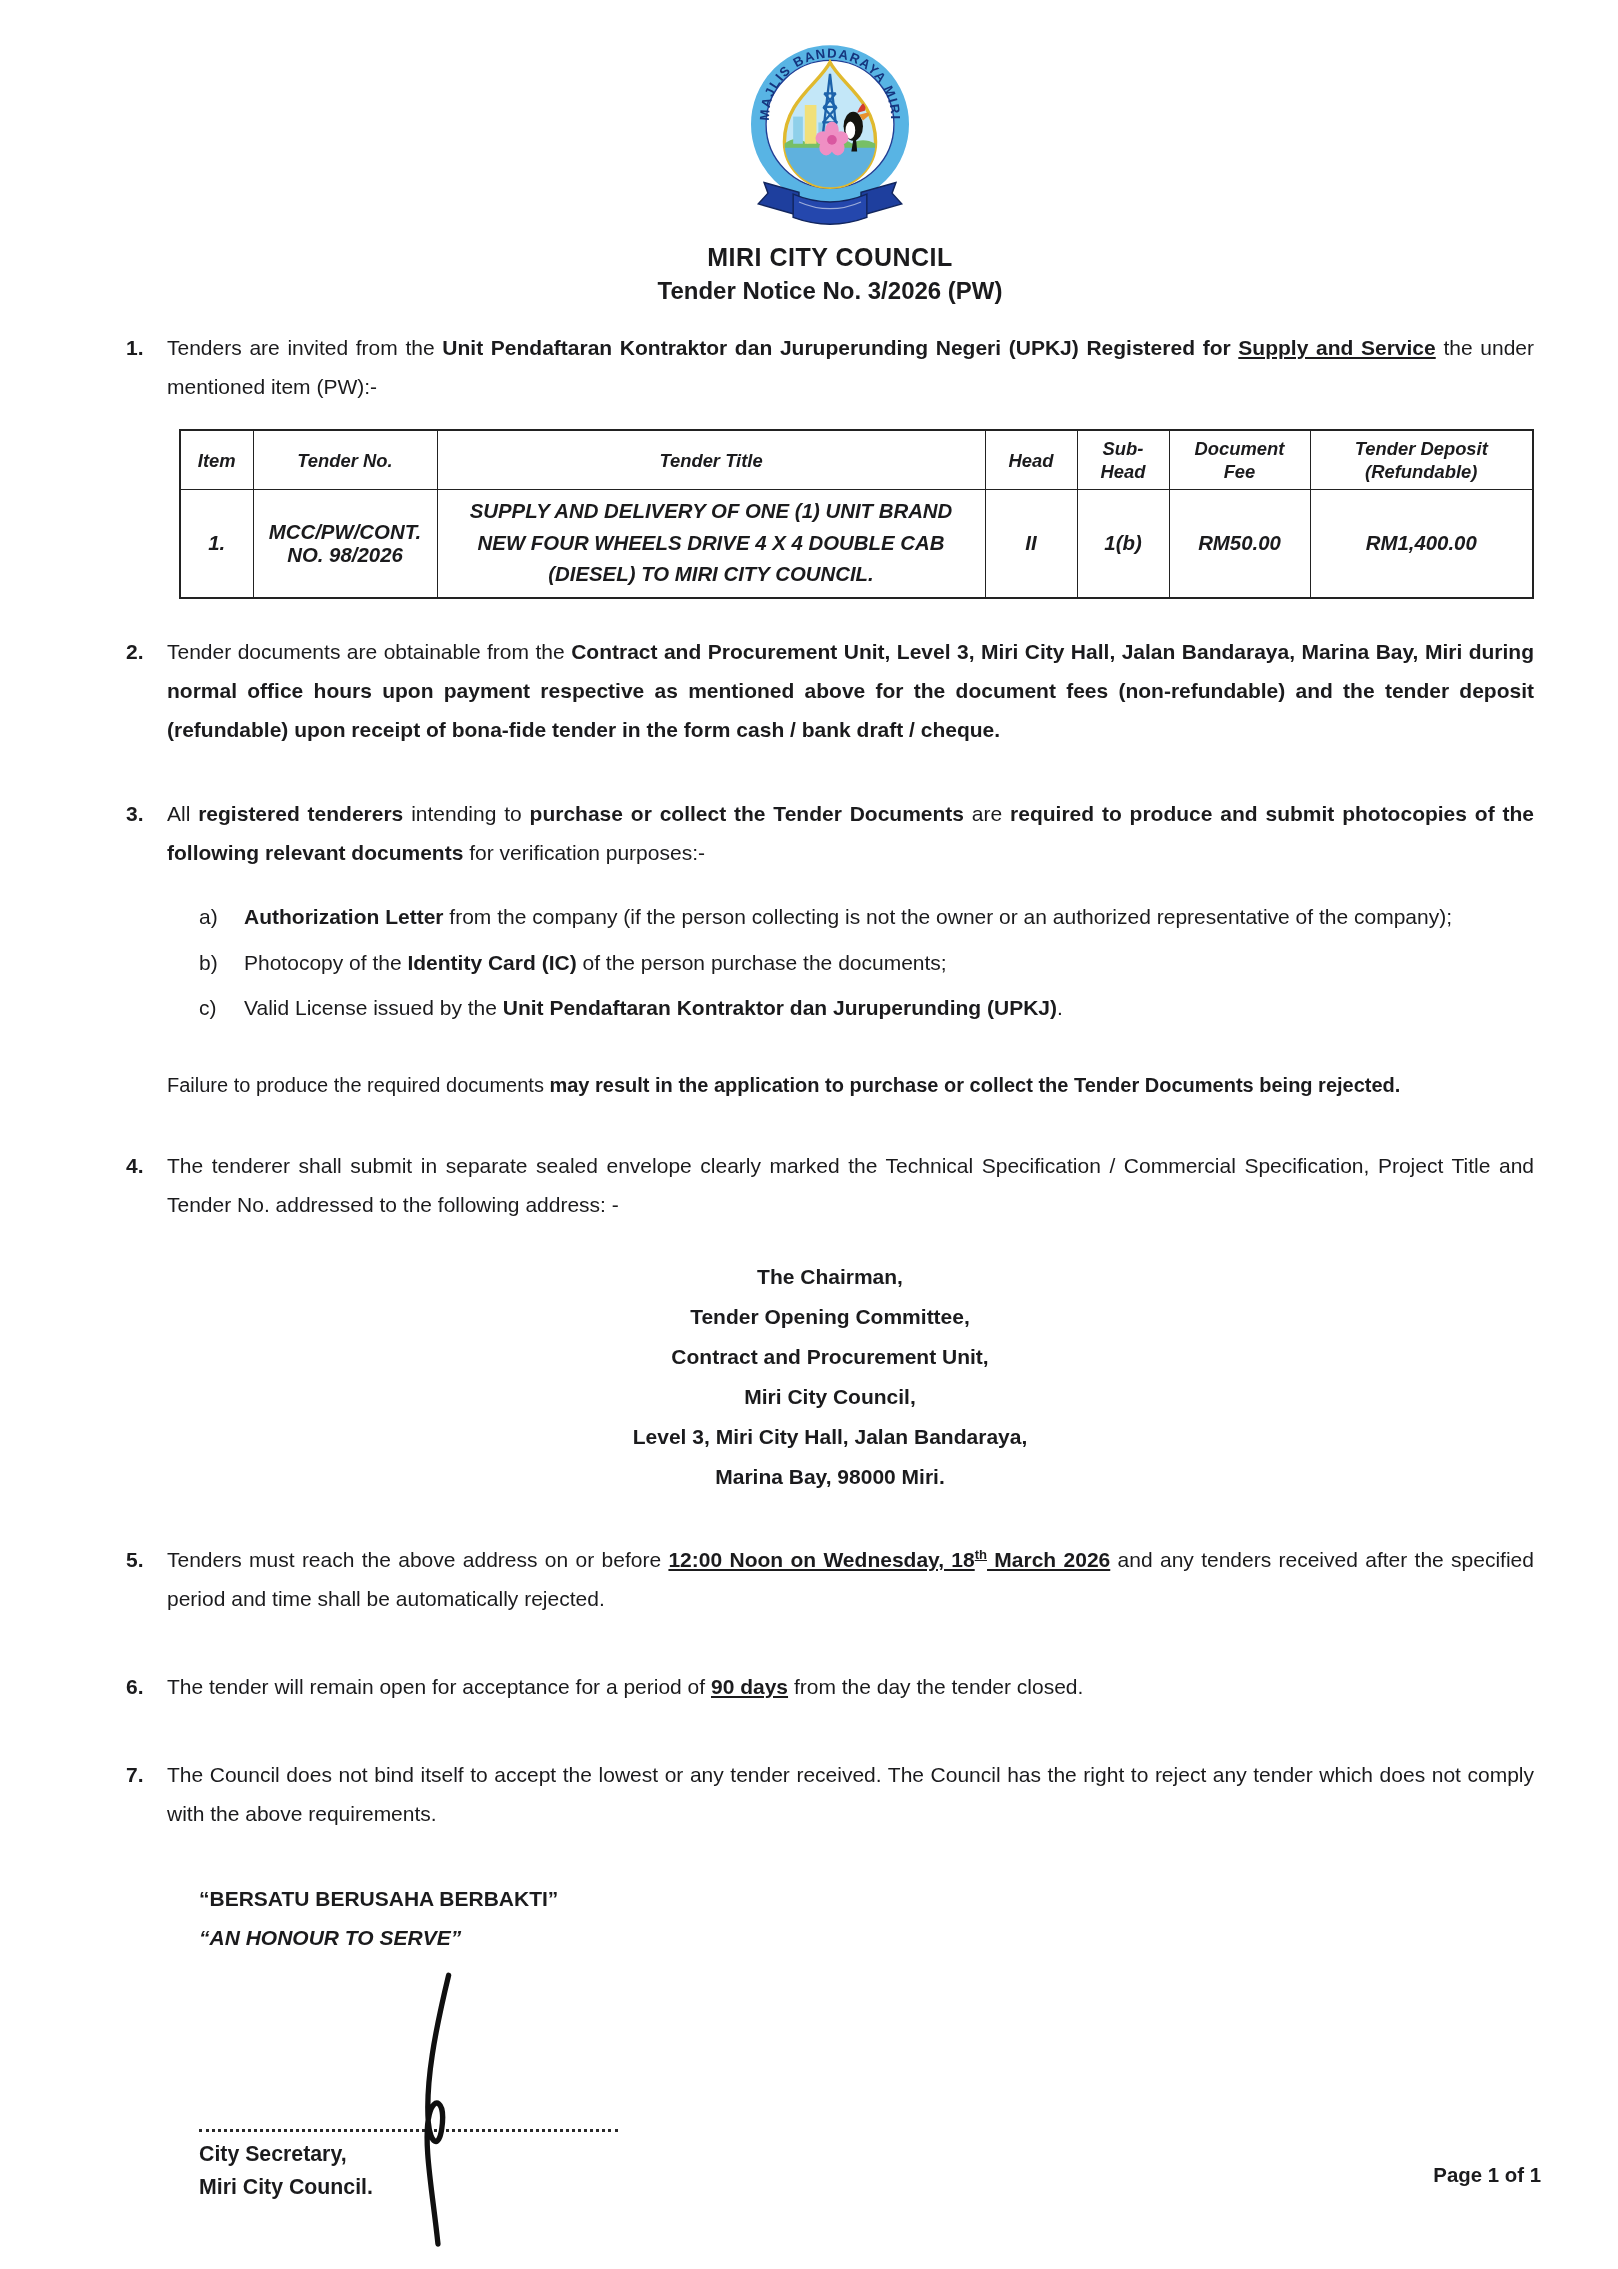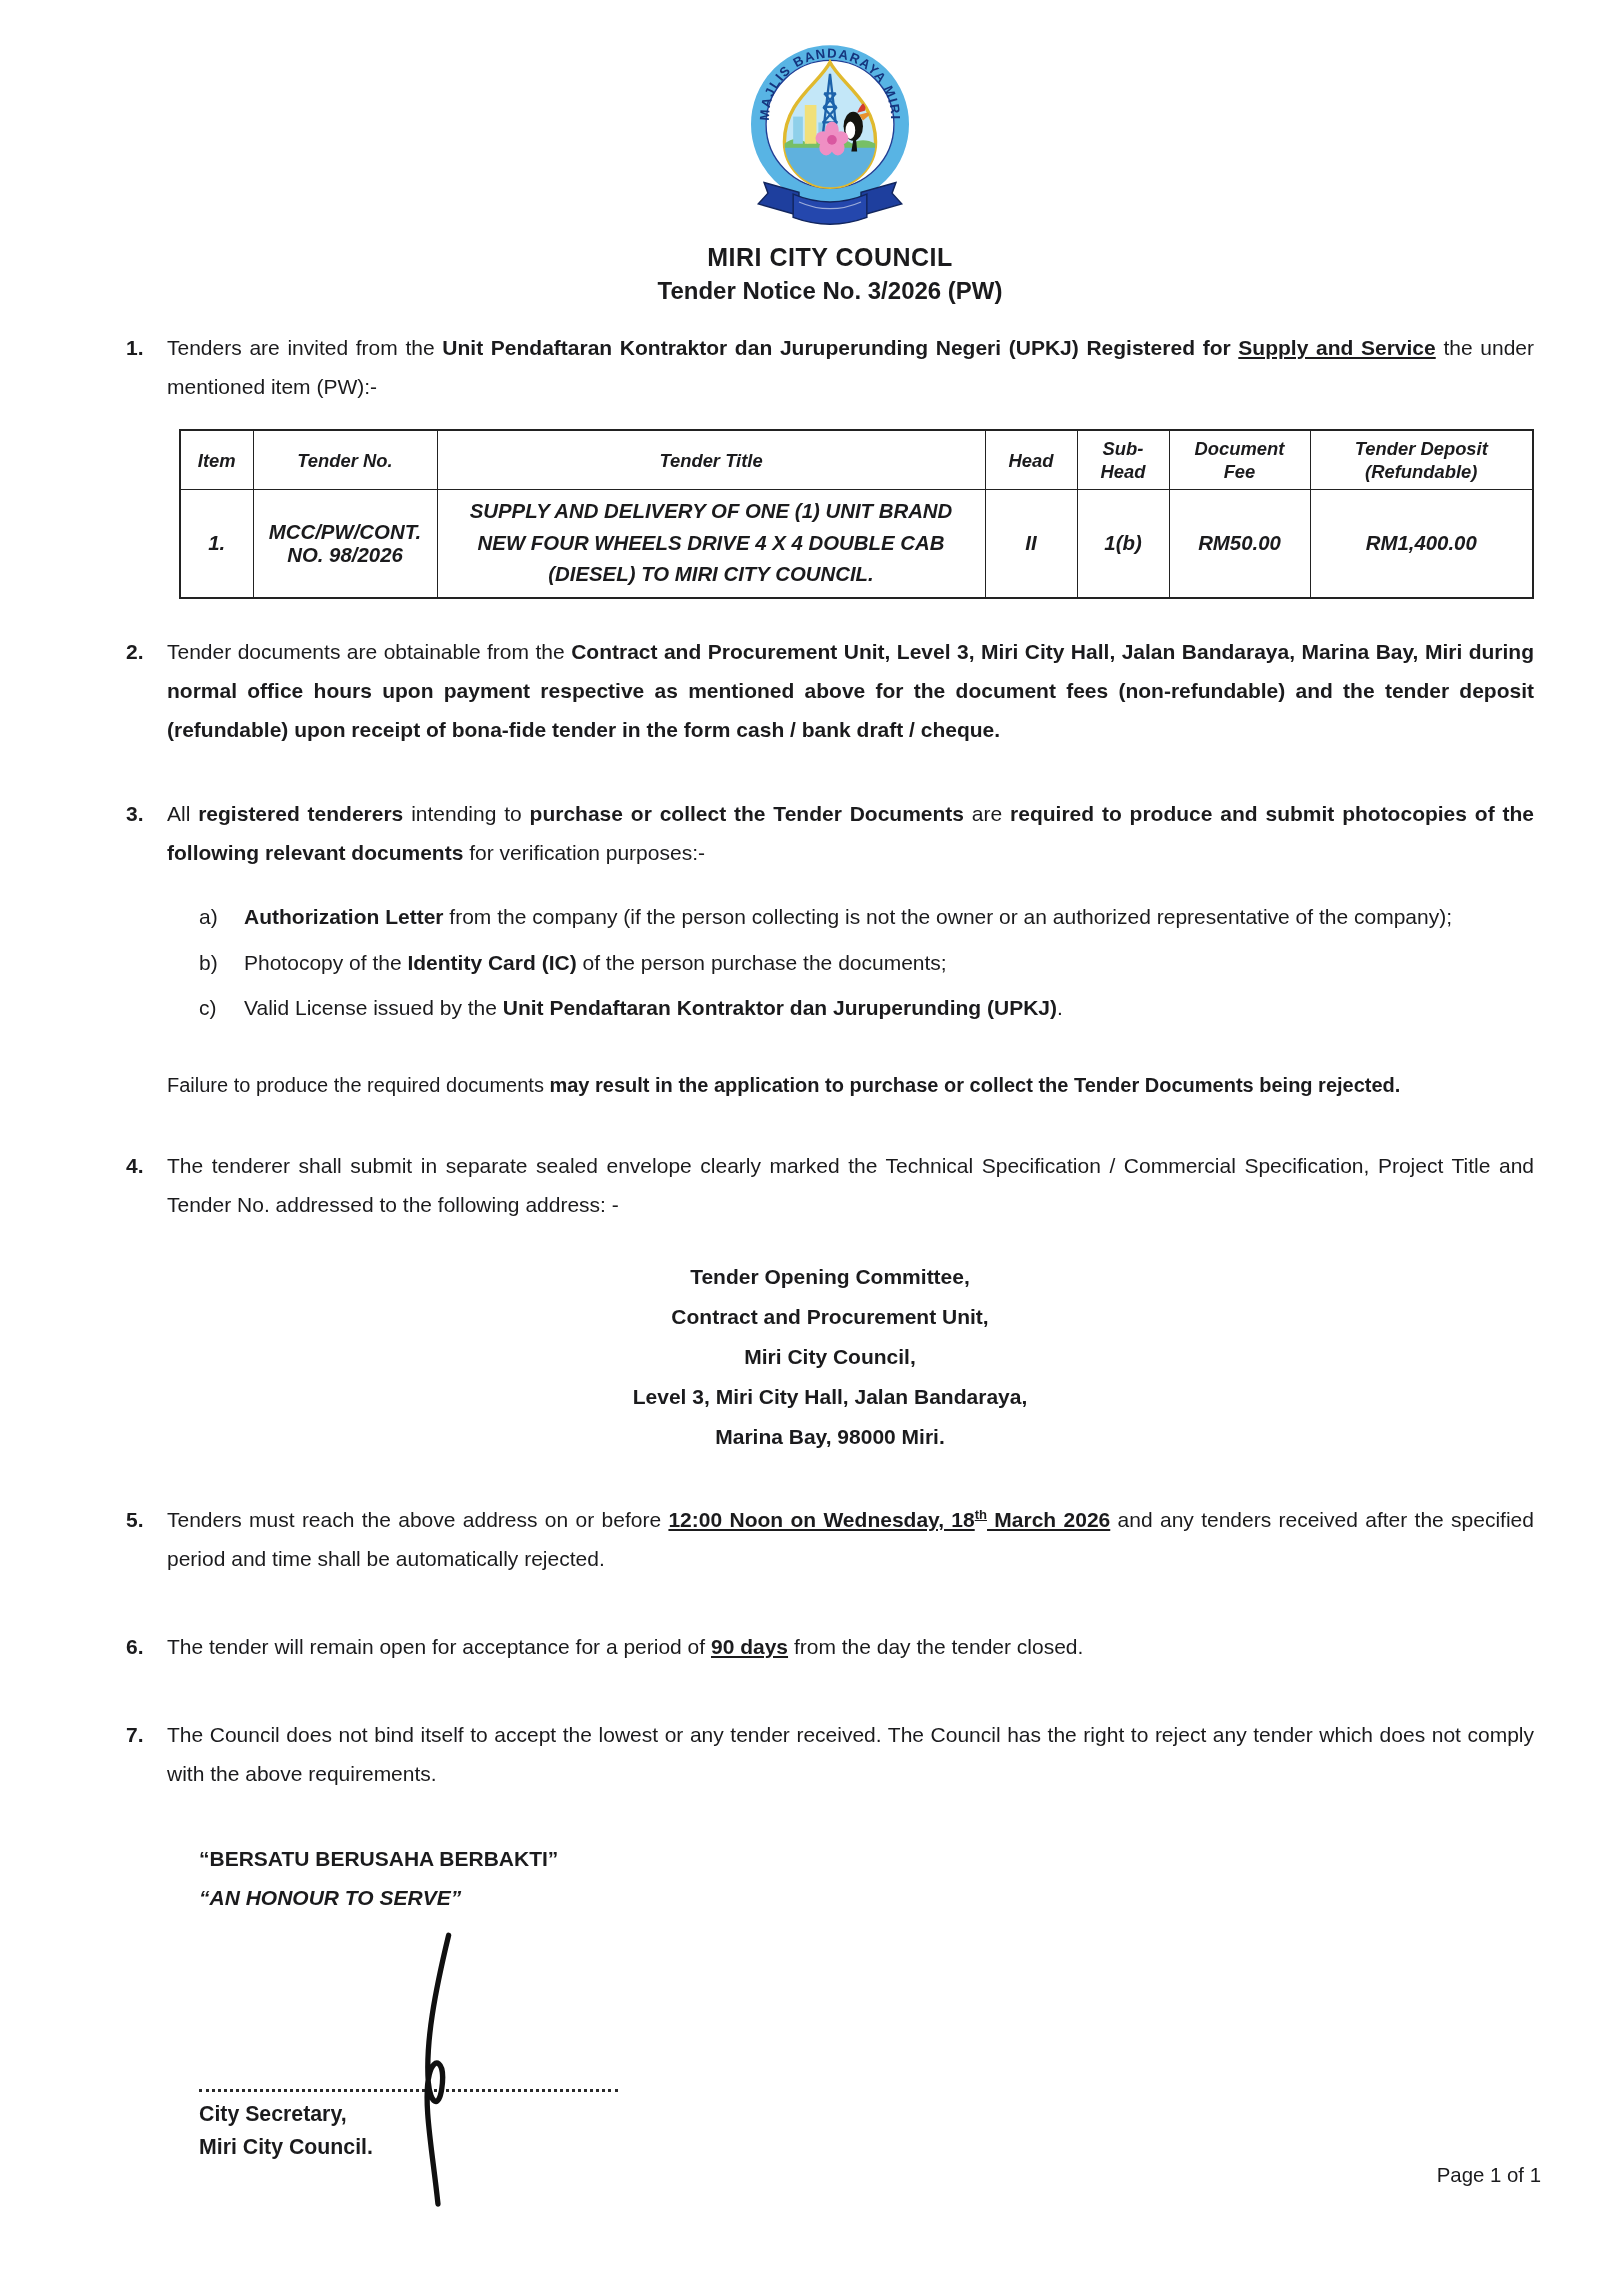--- a/index.html
+++ b/index.html
@@ -71,21 +71,21 @@
   .motto { margin: 46px 0 0 73px; font-size: 21px; line-height: 39px; font-weight: 700; }
   .motto .line2 { font-style: italic; }
 
   
   .signature { position: relative; margin: 25px 0 0 73px; padding-top: 147px; }
   .sig-squiggle { position: absolute; left: 180px; top: -13.6px; width: 116px; height: 291px; pointer-events: none; }
   .sig-dots { width: 419px; border-bottom: 3.9px dotted #2a2a2a; height: 0; margin-bottom: 5.8px; }
   .sig-name, .sig-title, .sig-org { font-weight: 700; font-size: 21.3px; line-height: 33px; }
 
   
-  .page-footer { position: absolute; right: 78px; bottom: 83px; font-weight: 400; font-size: 20.4px; }
+  .page-footer { position: absolute; right: 78px; bottom: 83px; font-weight: 700; font-size: 20.4px; }
 </style>
 </head>
 <body>
 
 <div class="page">
   <div class="content">
 
     <div class="doc-header">
       <svg class="crest" viewBox="0 0 204 196" aria-hidden="true">
 
@@ -213,20 +213,21 @@
     </div>
 
     <div class="failure"><span>Failure to produce the required documents </span><span class="b">may result in the application to purchase or collect the Tender Documents being rejected.</span></div>
 
     <div class="item mt-i4">
       <div class="num">4.</div>
       <div class="body"><span>The tenderer shall submit in separate sealed envelope clearly marked the Technical Specification / Commercial Specification, Project Title and Tender No. addressed to the following address: -</span></div>
     </div>
 
     <div class="address">
+      <div>The Chairman,</div>
       <div>Tender Opening Committee,</div>
       <div>Contract and Procurement Unit,</div>
       <div>Miri City Council,</div>
       <div>Level 3, Miri City Hall, Jalan Bandaraya,</div>
       <div>Marina Bay, 98000 Miri.</div>
     </div>
 
     <div class="item mt-i5">
       <div class="num">5.</div>
       <div class="body"><span>Tenders must reach the above address on or before </span><span class="b u">12:00 Noon on Wednesday, 18</span><sup class="b u">th</sup><span class="b u"> March 2026</span><span> and any tenders received after the specified period and time shall be automatically rejected.</span></div>

